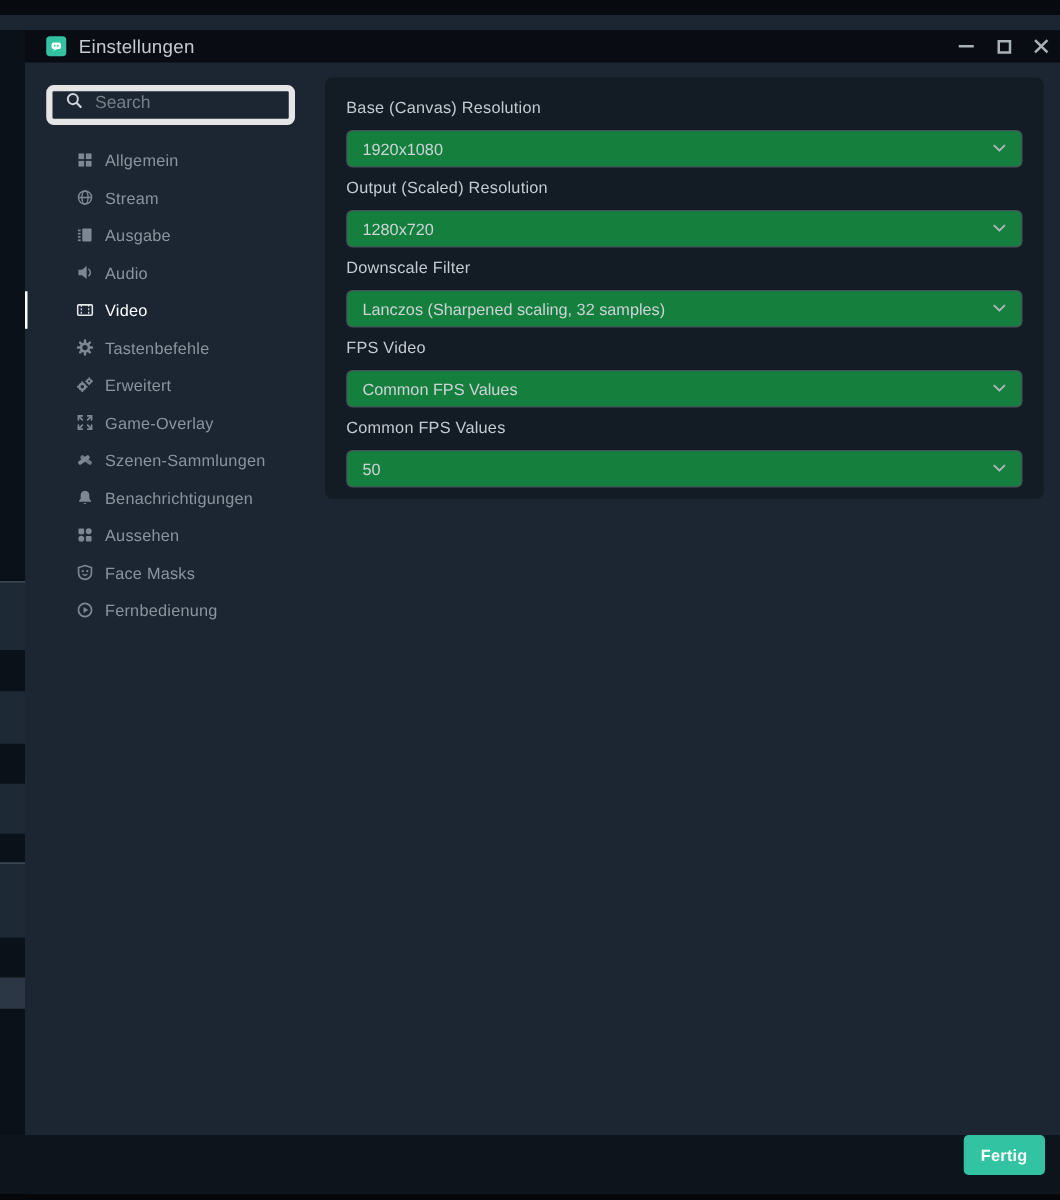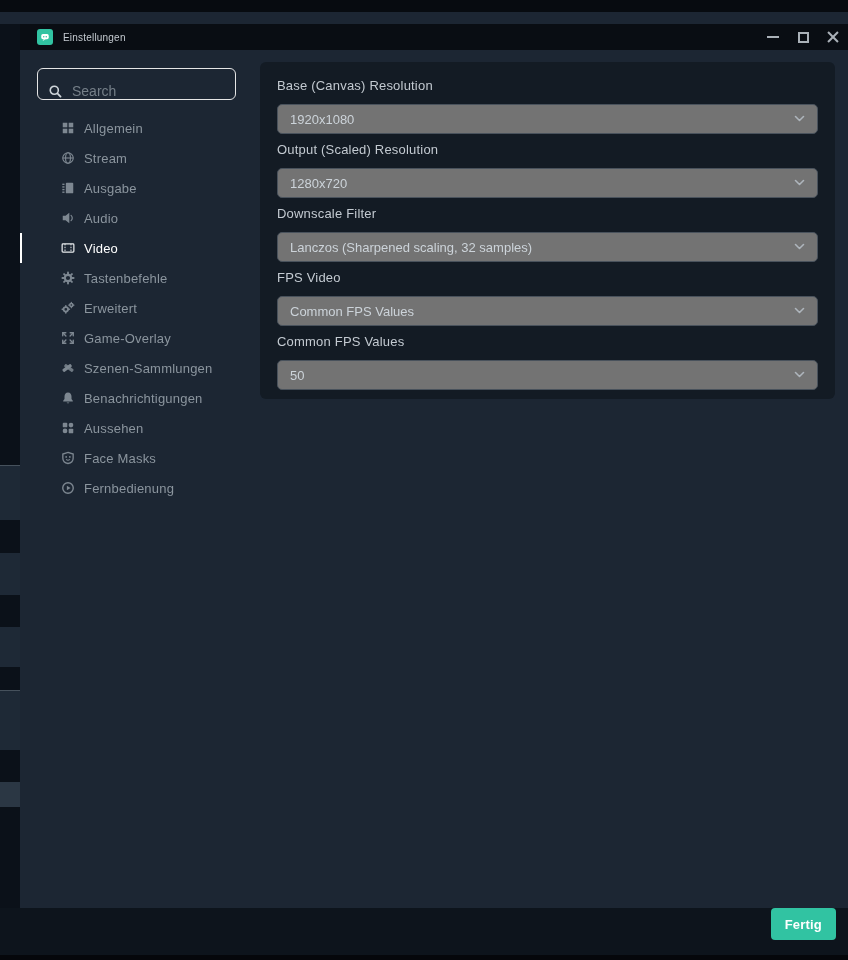--- a/index.html
+++ b/index.html
@@ -31,40 +31,40 @@
   }
   .titlebar {
     position: absolute; left: 0; top: 0; width: 100%; height: 26px;
     background: #090d13; display: flex; align-items: center;
   }
   .app-icon {
     width: 16px; height: 16px; margin-left: 17px; border-radius: 3px;
     background: #31c3a2; display: inline-flex; align-items: center; justify-content: center;
     flex: 0 0 auto;
   }
-  .titlebar-title { margin-left: 10px; font-size: 10px; color: #c4cad0; letter-spacing: .2px; }
+  .titlebar-title { margin-left: 10px; font-size: 15px; color: #c4cad0; letter-spacing: .2px; }
   .titlebar-controls { margin-left: auto; display: flex; align-items: center; height: 100%; }
   .tb-btn { width: 30px; height: 26px; display: flex; align-items: center; justify-content: center; cursor: default; }
   .glyph-min { width: 12px; height: 2px; background: #aab1b8; display: block; }
   .glyph-max { width: 11px; height: 11px; border: 2px solid #aab1b8; display: block; }
   .glyph-close { position: relative; width: 12px; height: 12px; display: block; }
   .glyph-close::before, .glyph-close::after {
     content: ""; position: absolute; left: -1px; top: 5px; width: 14px; height: 2px; background: #aab1b8;
   }
   .glyph-close::before { transform: rotate(45deg); }
   .glyph-close::after  { transform: rotate(-45deg); }
 
   .window-body { position: absolute; left: 0; top: 26px; width: 100%; height: 858px; }
 
   
   .sidebar { position: absolute; left: 0; top: 0; width: 240px; height: 100%; }
   .search-box {
     position: absolute; left: 17px; top: 18px; width: 199px; height: 32px;
-    border: 1px solid #e5e5e5; border-radius: 6px;
-    display: flex; align-items: flex-end; padding: 0 10px; gap: 9px;
+    border: 5px solid #e5e5e5; border-radius: 6px;
+    display: flex; align-items: flex-start; padding: 0 10px; gap: 9px;
   }
   .search-box svg { flex: 0 0 auto; color: #cfd5da; }
   .search-box input {
     background: transparent; border: none; outline: none; width: 100%;
     font-family: inherit; font-size: 14px; color: #cfd5da;
   }
   .search-box input::placeholder { color: #757f88; }
 
   .nav { position: absolute; left: 15px; top: 63px; width: 100%; }
   .nav-item {
@@ -76,21 +76,21 @@
   .nav-item.selected .icon { color: #e8ebee; }
   .active-indicator { position: absolute; left: 0; top: 183px; width: 2px; height: 30px; background: #ffffff; }
 
   
   .content-panel {
     position: absolute; left: 240px; top: 12px; width: 575px; height: 337px;
     background: #131b24; border-radius: 6px; padding: 16px 17px 9px 17px;
   }
   .field-label { font-size: 13px; color: #c3cad1; line-height: 16px; margin-bottom: 10px; letter-spacing: .2px; }
   .select {
-    height: 30px; margin-bottom: 8px; background: #737373;
+    height: 30px; margin-bottom: 8px; background: #15803d;
     border: 1px solid #49525c; border-radius: 5px;
     display: flex; align-items: center; padding: 0 12px;
     font-size: 13px; color: #ccd3d9; cursor: default;
   }
   .select .value { flex: 1 1 auto; white-space: nowrap; overflow: hidden; }
   .select .chevron { flex: 0 0 auto; color: #aeb5bc; display: inline-flex; }
 
   
   .footer {
     position: absolute; left: -20px; top: 884px; width: 848px; height: 47px;

